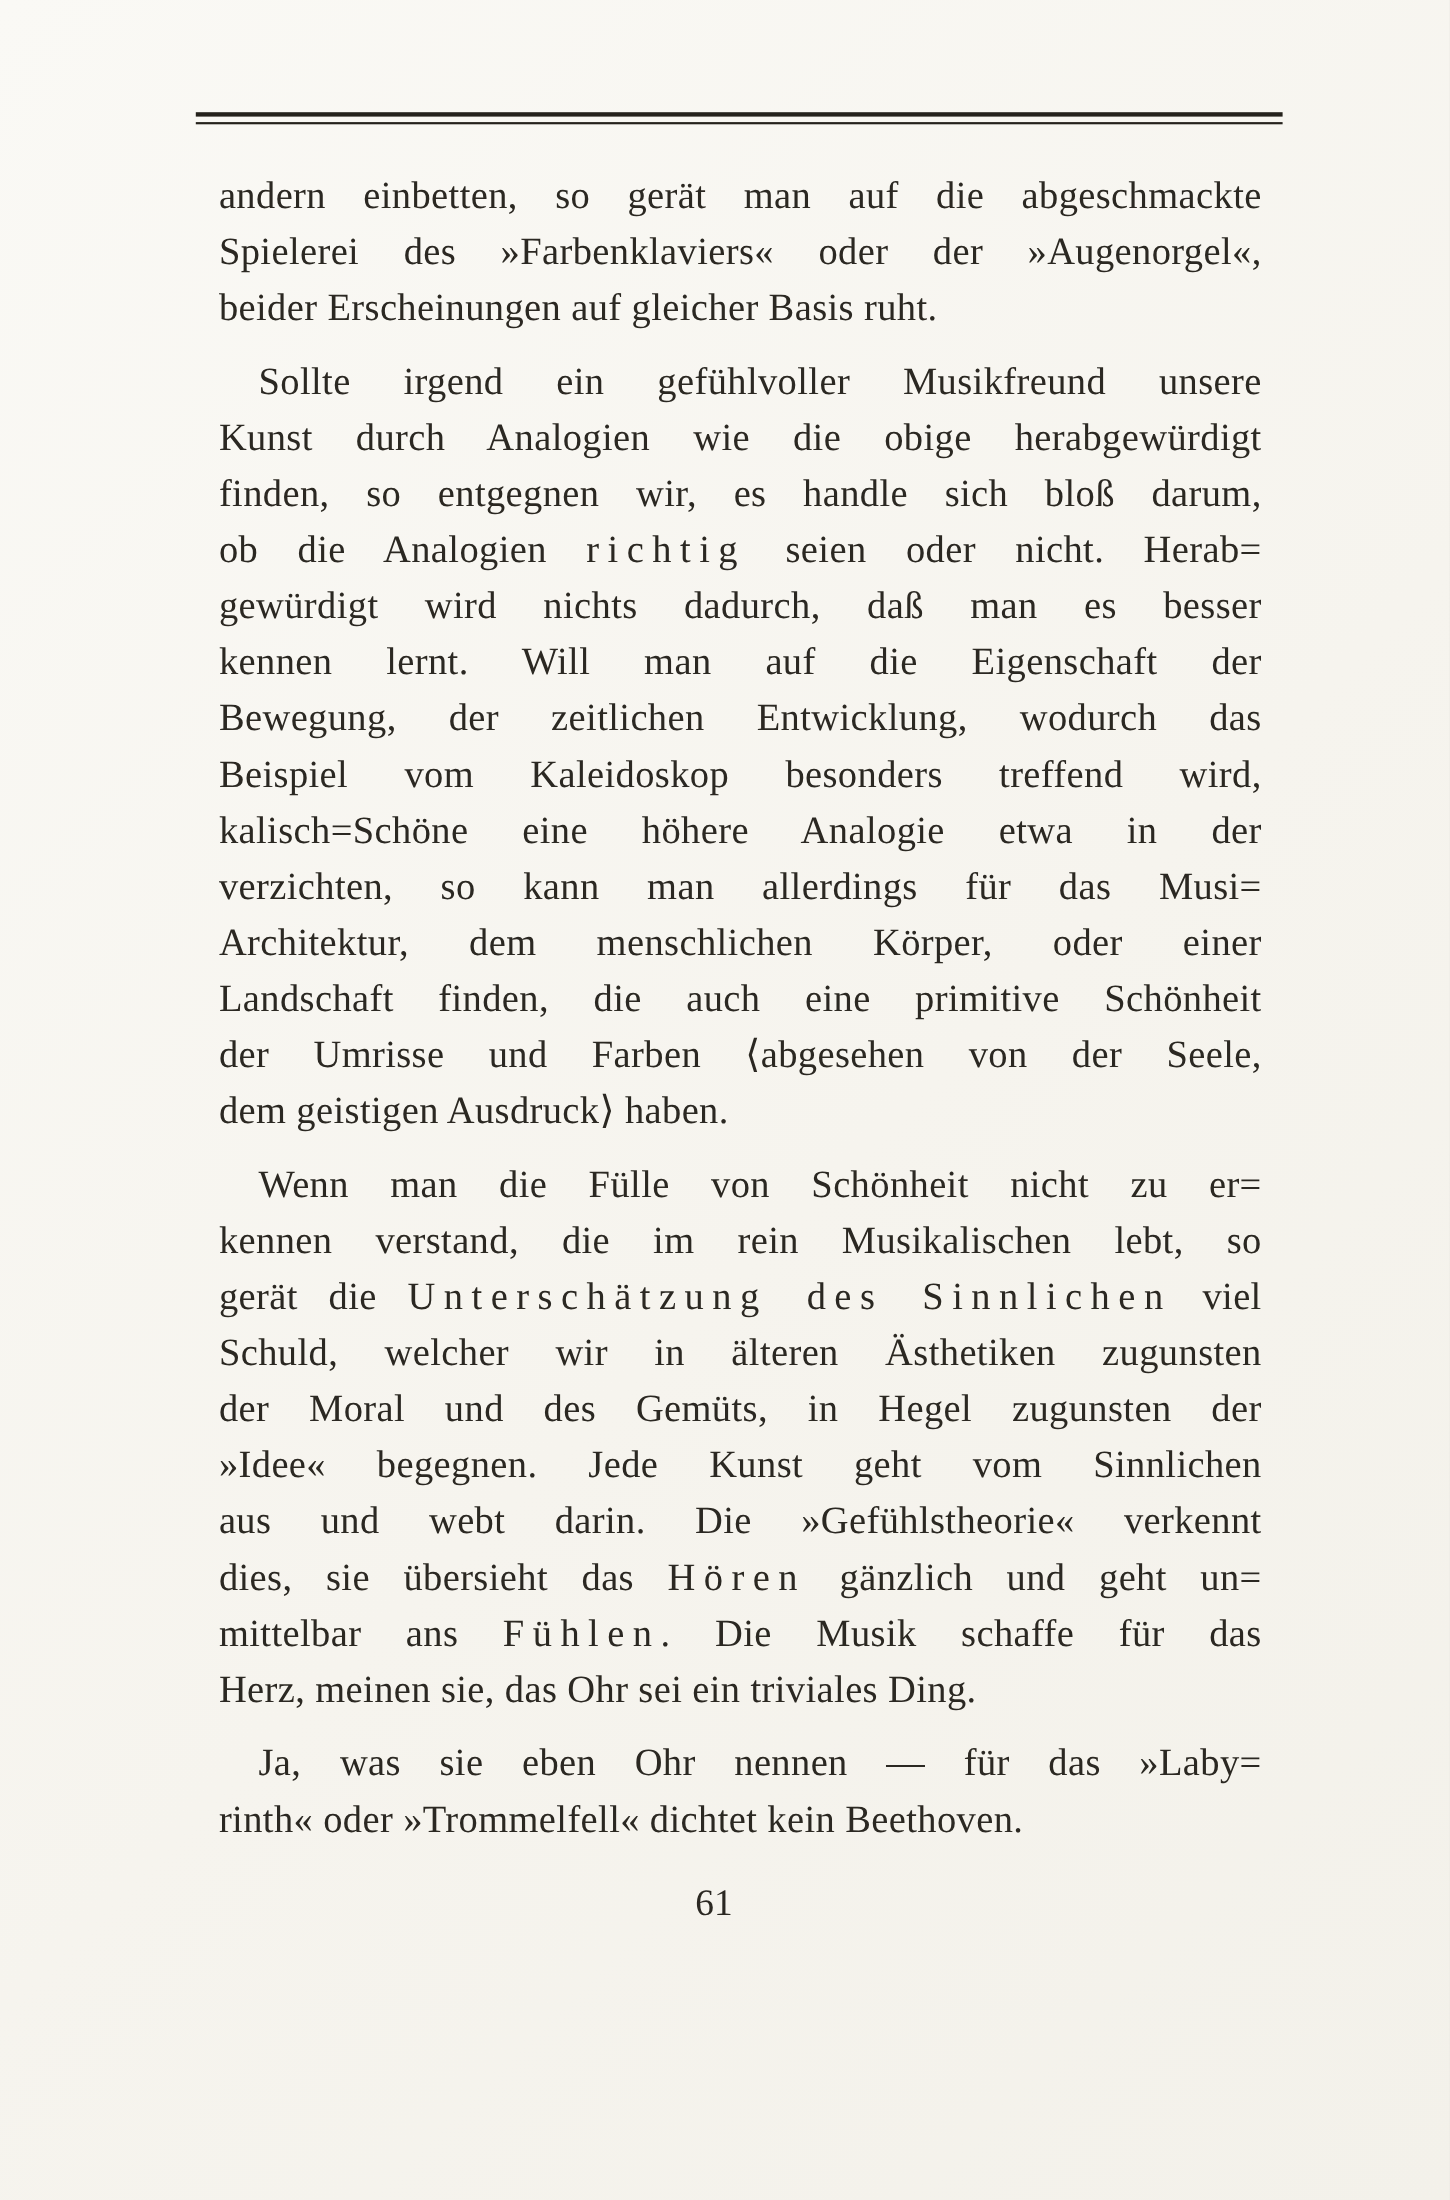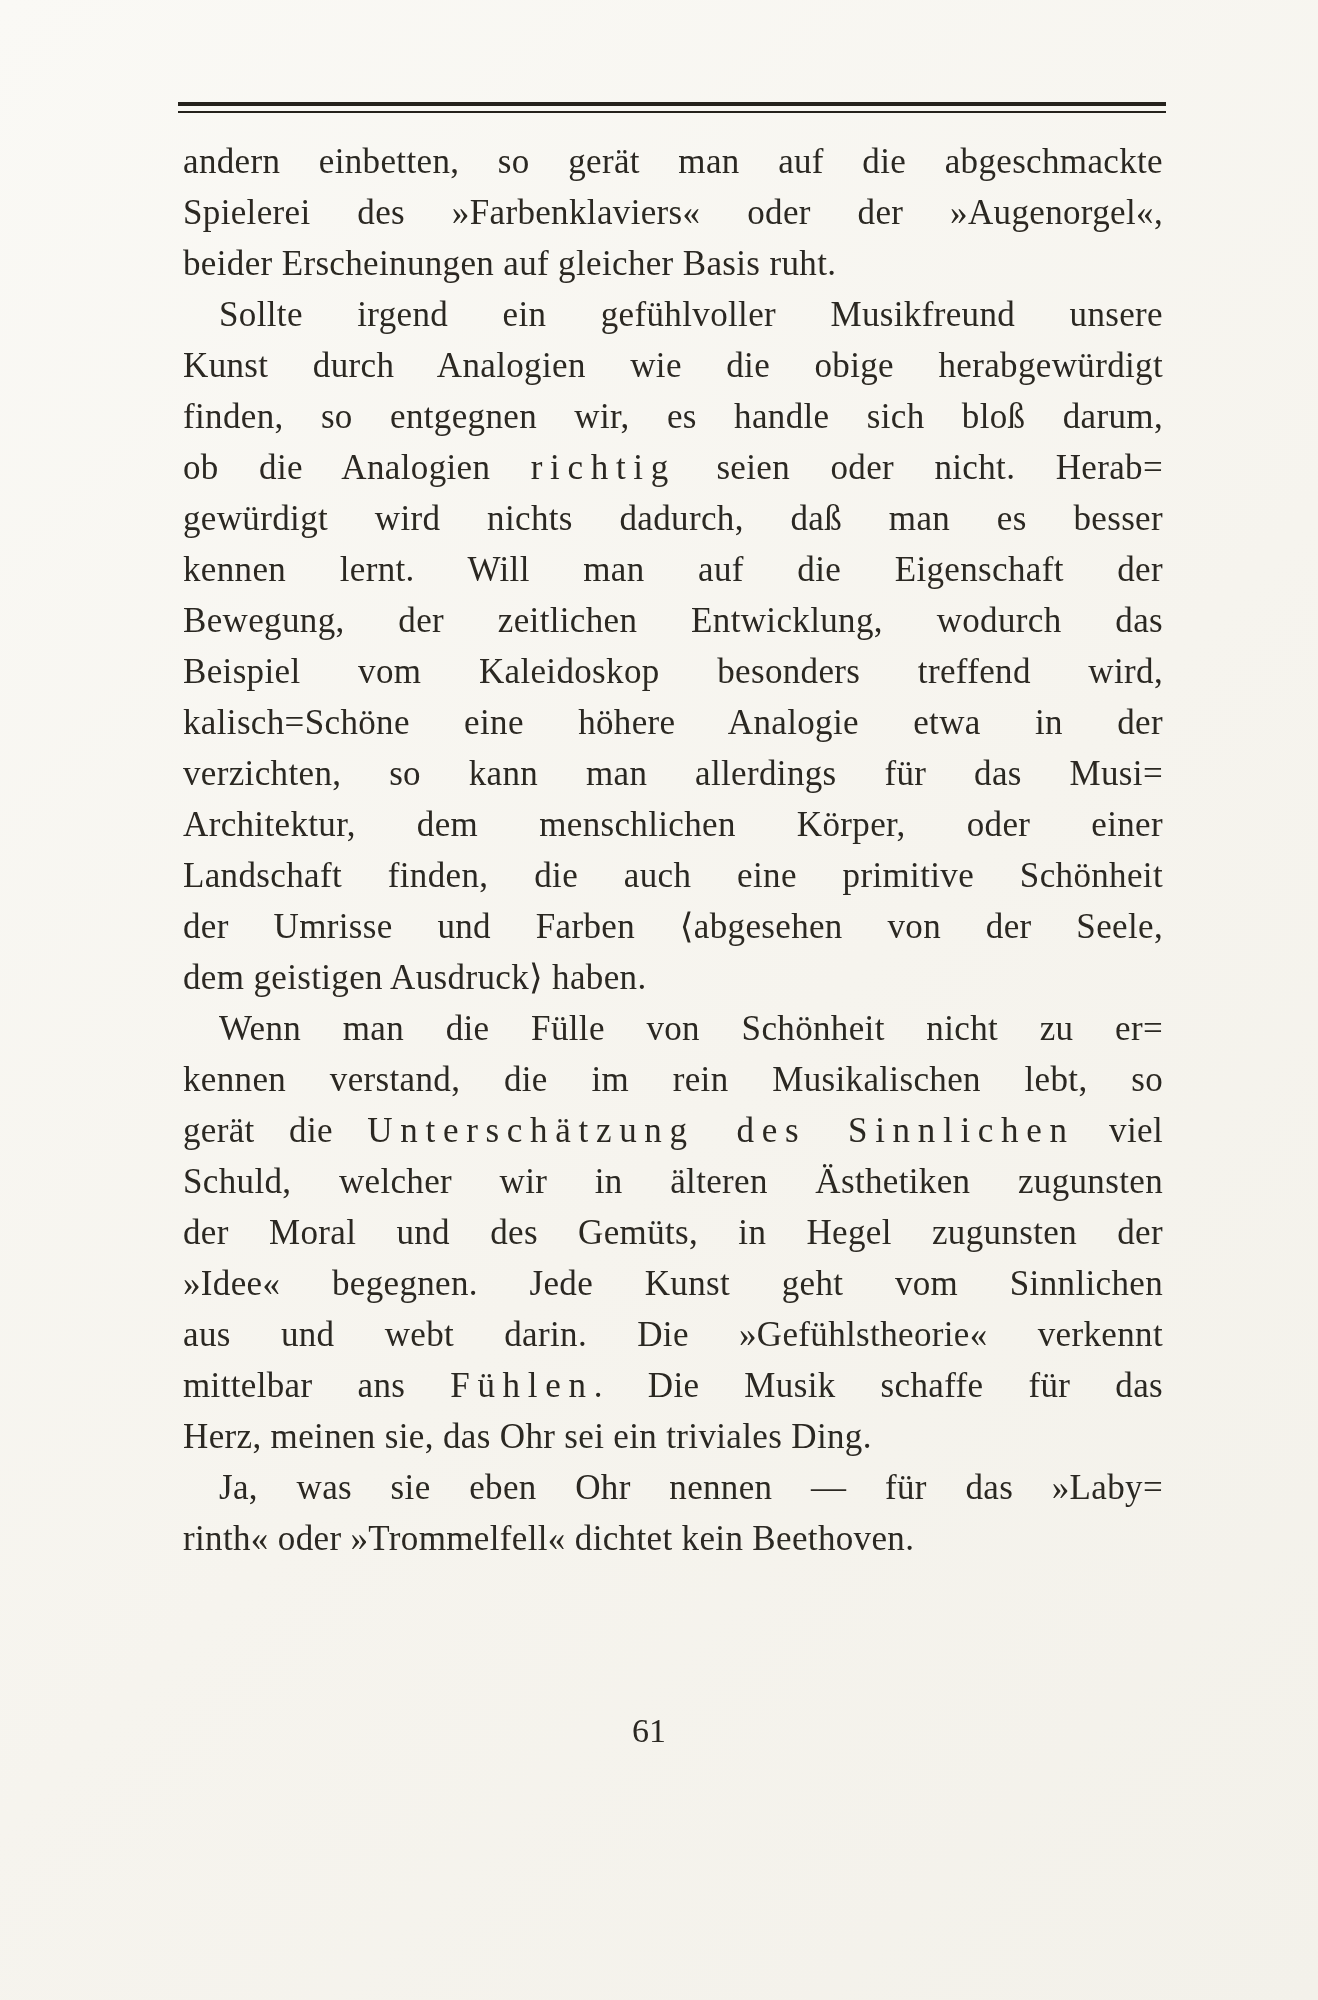--- a/index.html
+++ b/index.html
@@ -35,22 +35,21 @@
   .text-block {
     position: absolute;
     left: 183px;
     top: 136px;
     width: 980px;
     font-size: 35px;
     line-height: 51px;
     letter-spacing: 0.01em;
   }
   .paragraph {
-    margin: 0;
-    font-family: Liberation Serif, serif;
+    margin: 16px;
   }
   .line {
     text-align: justify;
     text-align-last: justify;
     min-height: 51px;
     white-space: nowrap; 
   }
   .line { white-space: normal; }
   .line-last {
     text-align-last: left;
@@ -105,20 +104,21 @@
         <div class="line line-last"><span class="seg">dem geistigen Ausdruck⟩ haben.</span></div>
       </div>
       <div class="paragraph">
         <div class="line indent"><span class="seg">Wenn man die Fülle von Schönheit nicht zu er=</span></div>
         <div class="line"><span class="seg">kennen verstand, die im rein Musikalischen lebt, so</span></div>
         <div class="line"><span class="seg">gerät die </span><span class="sperr">Unterschätzung des Sinnlichen</span><span class="seg"> viel</span></div>
         <div class="line"><span class="seg">Schuld, welcher wir in älteren Ästhetiken zugunsten</span></div>
         <div class="line"><span class="seg">der Moral und des Gemüts, in Hegel zugunsten der</span></div>
         <div class="line"><span class="seg">»Idee« begegnen. Jede Kunst geht vom Sinnlichen</span></div>
         <div class="line"><span class="seg">aus und webt darin. Die »Gefühlstheorie« verkennt</span></div>
+        <div class="line"><span class="seg">dies, sie übersieht das </span><span class="sperr">Hören</span><span class="seg"> gänzlich und geht un=</span></div>
         <div class="line"><span class="seg">mittelbar ans </span><span class="sperr">Fühlen</span><span class="seg">. Die Musik schaffe für das</span></div>
         <div class="line line-last"><span class="seg">Herz, meinen sie, das Ohr sei ein triviales Ding.</span></div>
       </div>
       <div class="paragraph">
         <div class="line indent"><span class="seg">Ja, was sie eben Ohr nennen — für das »Laby=</span></div>
         <div class="line line-last"><span class="seg">rinth« oder »Trommelfell« dichtet kein Beethoven.</span></div>
       </div>
     </div>
 
   <div class="page-number">61</div>

